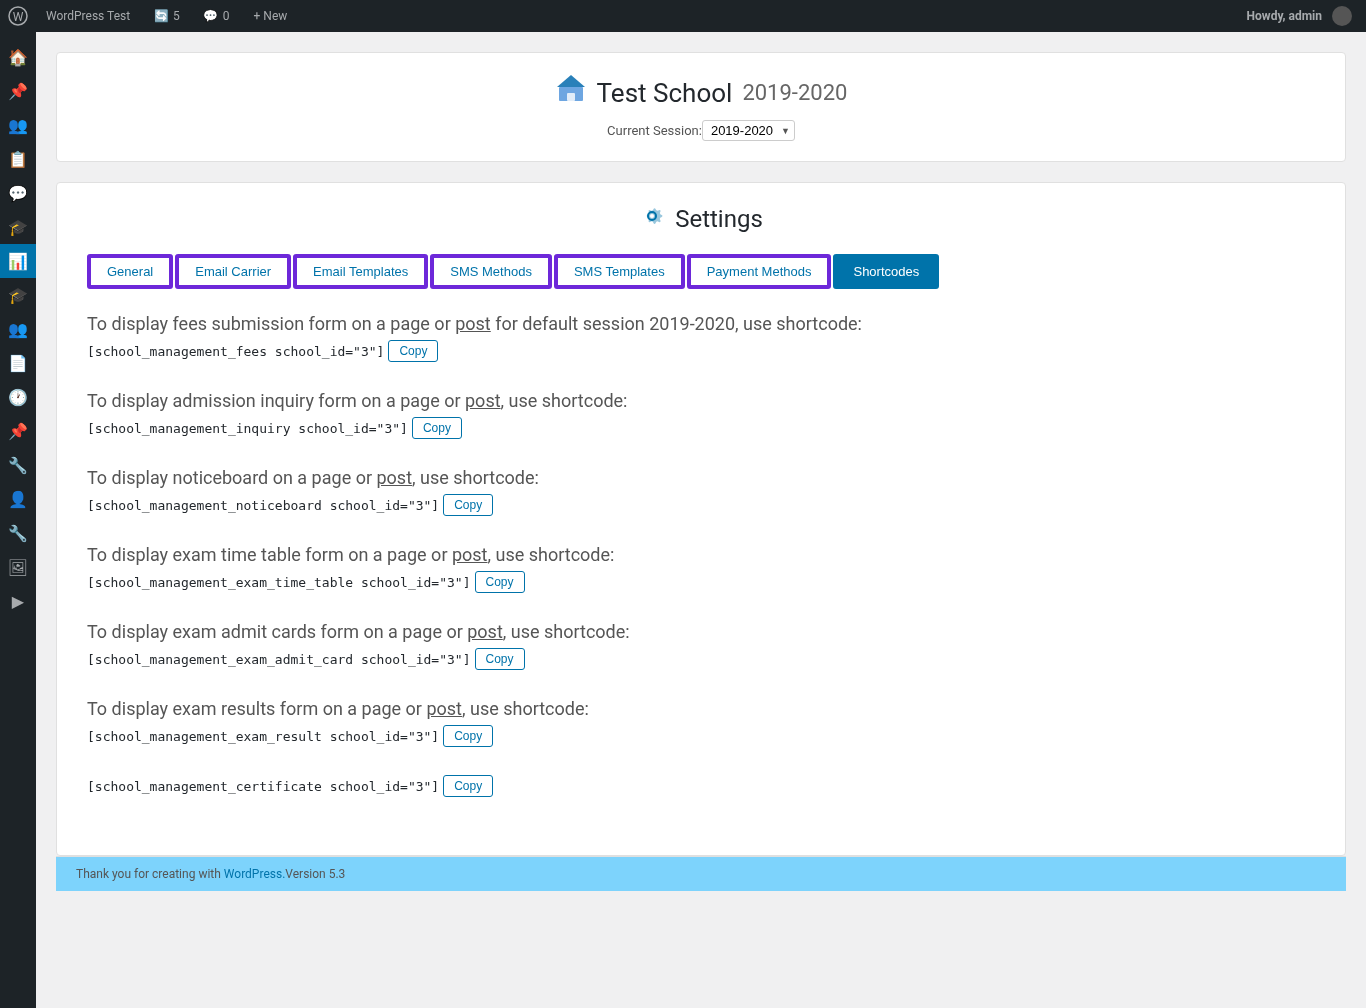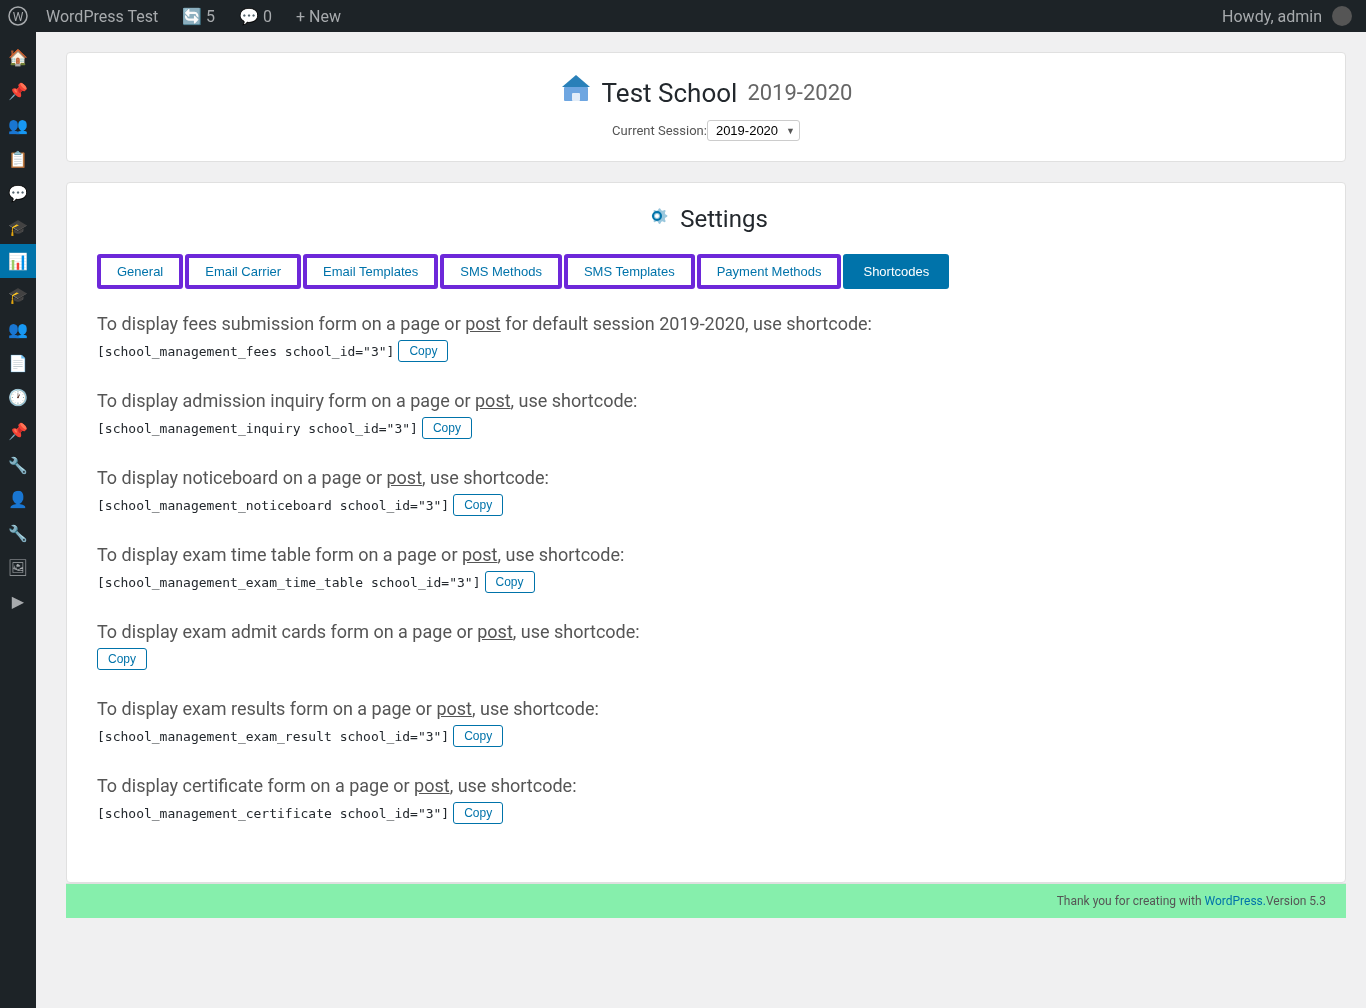--- a/index.html
+++ b/index.html
@@ -19,25 +19,25 @@
       z-index: 100;
     }
     .admin-bar .wp-logo {
       width: 20px; height: 20px;
       display: flex; align-items: center; justify-content: center;
       color: #a7aaad;
       font-size: 20px;
     }
     .admin-bar .bar-item {
       display: flex; align-items: center; gap: 4px;
-      color: #a7aaad; font-size: 16px; cursor: pointer;
+      color: #a7aaad; font-size: 12px; cursor: pointer;
       padding: 0 6px; height: 32px;
     }
     .admin-bar .bar-right { margin-left: auto; display: flex; align-items: center; }
-    .admin-bar .howdy { color: #a7aaad; font-size: 16px; }
+    .admin-bar .howdy { color: #a7aaad; font-size: 12px; font-weight: bold; }
 
     
     .layout { display: flex; margin-top: 32px; min-height: calc(1008px - 32px); }
 
     
     .sidebar {
       width: 36px;
       background: #1d2327;
       display: flex;
       flex-direction: column;
@@ -51,21 +51,20 @@
       display: flex; align-items: center; justify-content: center;
       color: #a7aaad; cursor: pointer; font-size: 16px;
     }
     .sidebar-icon.active { background: #0073aa; color: #fff; }
 
     
     .main-content {
       flex: 1;
       padding: 20px;
       overflow-y: auto;
-      margin-left: 10px;
     }
 
     
     .school-header {
       background: #fff;
       border: 1px solid #e0e0e0;
       border-radius: 4px;
       padding: 20px;
       text-align: center;
       margin-bottom: 20px;
@@ -188,23 +187,23 @@
       cursor: pointer;
     }
 
     
     .wp-footer {
       text-align: left;
       padding: 10px 20px;
       font-size: 12px;
       color: #555;
       border-top: 1px solid #e0e0e0;
-      background: #86efac;
-      display: flex;
-      justify-content: flex-end;
+      background: #7dd3fc;
+      display: flex;
+      justify-content: flex-start;
     }
     .wp-footer a { color: #0073aa; text-decoration: none; }
   </style>
 </head>
 <body>
 
 <div class="admin-bar">
   <div class="wp-logo">
     <svg width="20" height="20" viewBox="0 0 20 20" fill="#a7aaad">
         <circle cx="10" cy="10" r="9" fill="none" stroke="#a7aaad" stroke-width="1.5"></circle>
@@ -325,32 +324,32 @@
           <div class="shortcode-section">
             <div class="shortcode-desc">To display exam time table form on a page or <span style="text-decoration:underline">post</span>, use shortcode:</div>
             <div class="shortcode-row">
               <span class="shortcode-code">[school_management_exam_time_table school_id="3"]</span>
               <button class="copy-btn">Copy</button>
             </div>
           </div>
           <div class="shortcode-section">
             <div class="shortcode-desc">To display exam admit cards form on a page or <span style="text-decoration:underline">post</span>, use shortcode:</div>
             <div class="shortcode-row">
+              <span class="shortcode-code">[school_management_exam_admit_card school_id="3"]</span>
               <button class="copy-btn">Copy</button>
             </div>
           </div>
           <div class="shortcode-section">
             <div class="shortcode-desc">To display exam results form on a page or <span style="text-decoration:underline">post</span>, use shortcode:</div>
             <div class="shortcode-row">
               <span class="shortcode-code">[school_management_exam_result school_id="3"]</span>
               <button class="copy-btn">Copy</button>
             </div>
           </div>
           <div class="shortcode-section">
-            <div class="shortcode-desc">To display certificate form on a page or <span style="text-decoration:underline">post</span>, use shortcode:</div>
             <div class="shortcode-row">
               <span class="shortcode-code">[school_management_certificate school_id="3"]</span>
               <button class="copy-btn">Copy</button>
             </div>
           </div>
         </div>
 
     </div>
 
     <div class="wp-footer">

